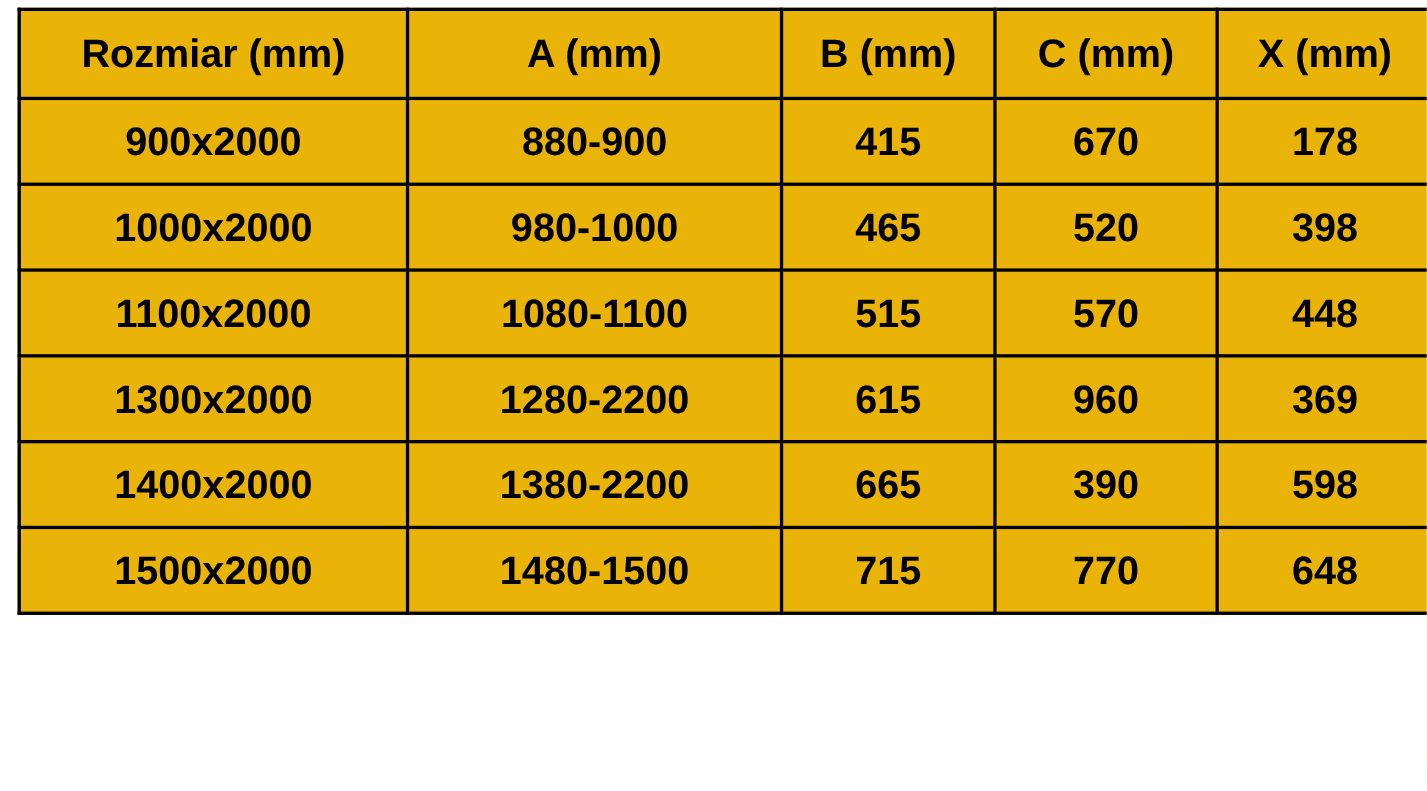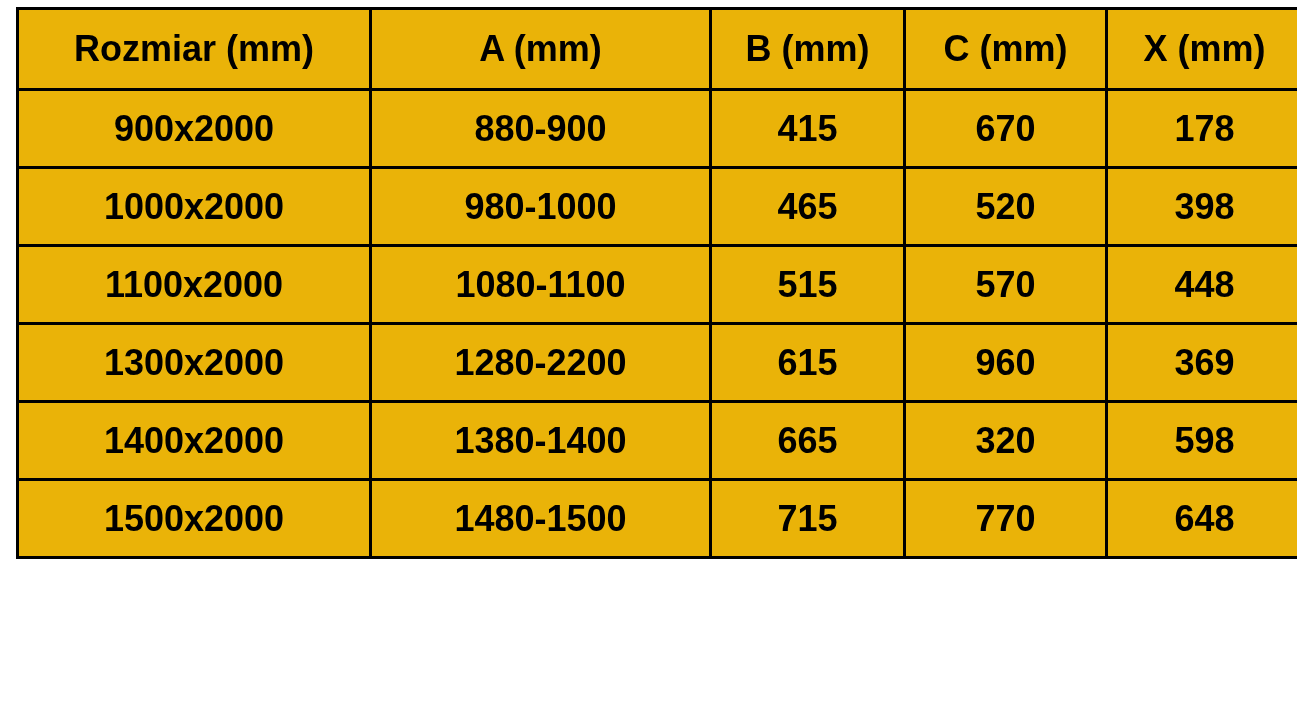--- a/index.html
+++ b/index.html
@@ -98,23 +98,23 @@
         </tr>
         <tr>
           <td>1300x2000</td>
           <td>1280-2200</td>
           <td>615</td>
           <td>960</td>
           <td>369</td>
         </tr>
         <tr>
           <td>1400x2000</td>
-          <td>1380-1400</td>
+          <td>1380-2200</td>
           <td>665</td>
-          <td>320</td>
+          <td>390</td>
           <td>598</td>
         </tr>
         <tr>
           <td>1500x2000</td>
           <td>1480-1500</td>
           <td>715</td>
           <td>770</td>
           <td>648</td>
         </tr>
       </tbody>

